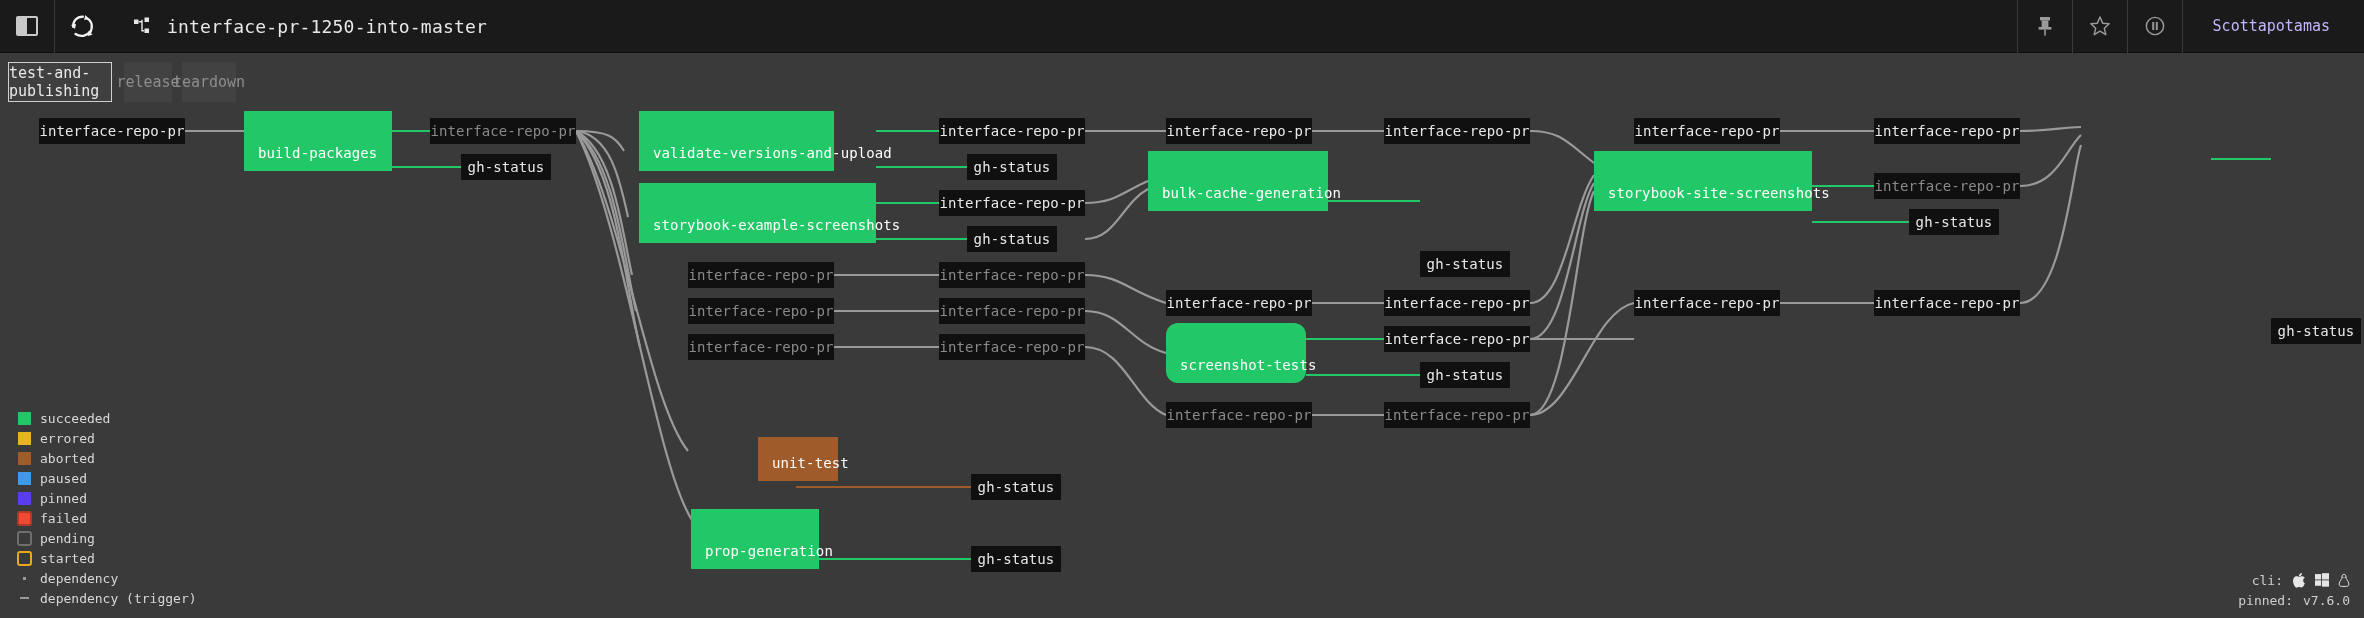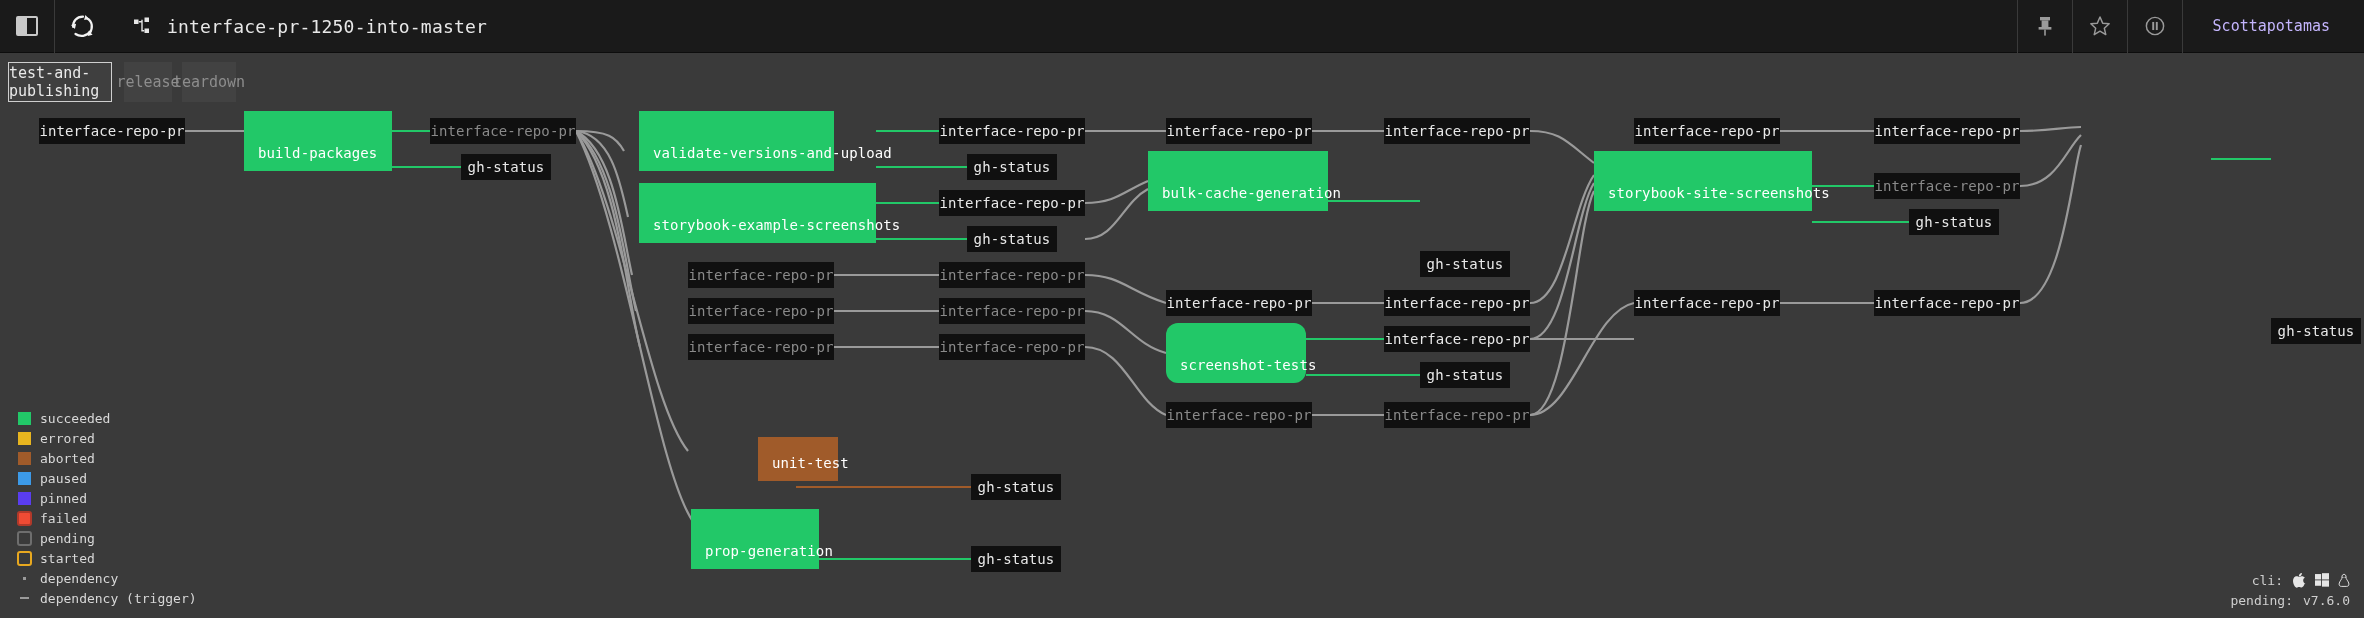--- a/index.html
+++ b/index.html
@@ -402,18 +402,18 @@
           <rect x="8" y="8.4" width="8" height="7.2" fill="#e6e6e6"></rect>
         </svg>
         <svg width="12" height="15" viewBox="0 0 14 16">
           <path d="M7 .8c1.6 0 2.5 1.5 2.4 3.3-.1 1.3.3 2 1.1 3.2.9 1.3 2.2 3.2 2.2 5 0 1.6-1.1 2.6-2.6 2.6H3.9c-1.5 0-2.6-1-2.6-2.6 0-1.8 1.3-3.7 2.2-5 .8-1.2 1.2-1.9 1.1-3.2C4.5 2.3 5.4.8 7 .8z" fill="none" stroke="#e6e6e6" stroke-width="1.1"></path>
           <circle cx="5.7" cy="4.3" r="0.8" fill="#e6e6e6"></circle>
           <circle cx="8.3" cy="4.3" r="0.8" fill="#e6e6e6"></circle>
         </svg>
       </span>
     </div>
     <div class="footer-row">
-      <span class="footer-key">pending:</span>
+      <span class="footer-key">pinned:</span>
       <span class="footer-val">v7.6.0</span>
     </div>
   </div>
 
 </div>
 
 </body></html>

